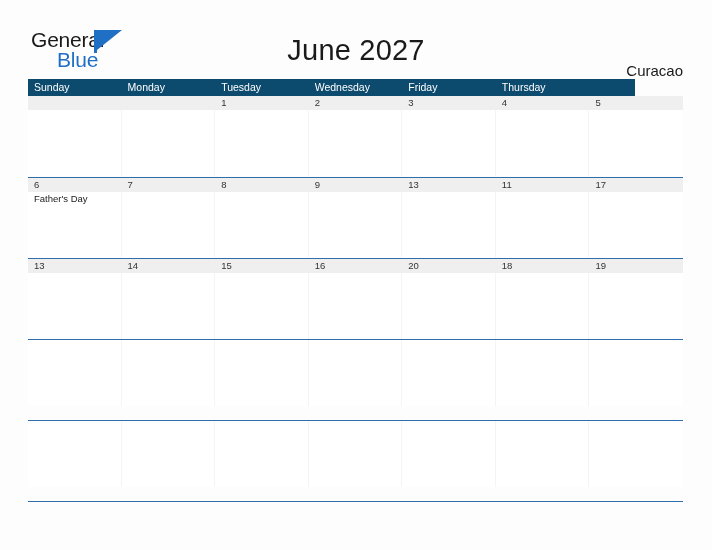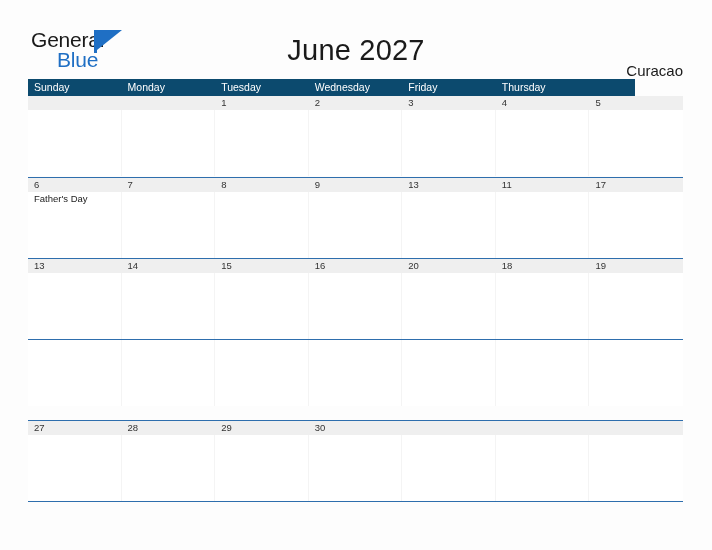--- a/index.html
+++ b/index.html
@@ -299,29 +299,20 @@
             <div class="dcell"></div>
             <div class="dcell"></div>
             <div class="dcell"></div>
             <div class="dcell"></div>
             <div class="dcell"></div>
             <div class="dcell"></div>
             <div class="dcell"></div>
           </div>
         </div>
         <div class="week">
-          <div class="daterow">
-            <div class="dnum">27</div>
-            <div class="dnum">28</div>
-            <div class="dnum">29</div>
-            <div class="dnum">30</div>
-            <div class="dnum"></div>
-            <div class="dnum"></div>
-            <div class="dnum"></div>
-          </div>
           <div class="bodyrow">
             <div class="dcell"></div>
             <div class="dcell"></div>
             <div class="dcell"></div>
             <div class="dcell"></div>
             <div class="dcell"></div>
             <div class="dcell"></div>
             <div class="dcell"></div>
           </div>
         </div>

